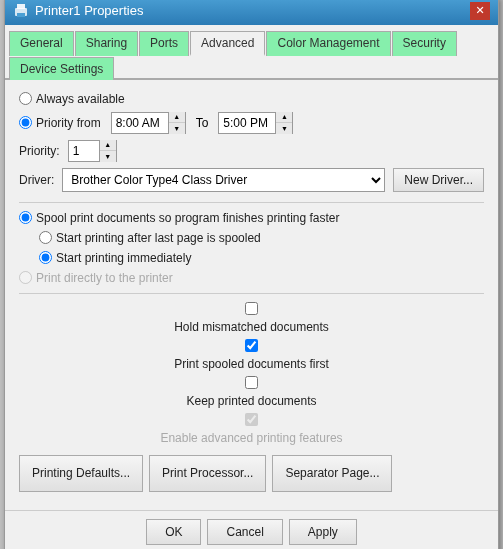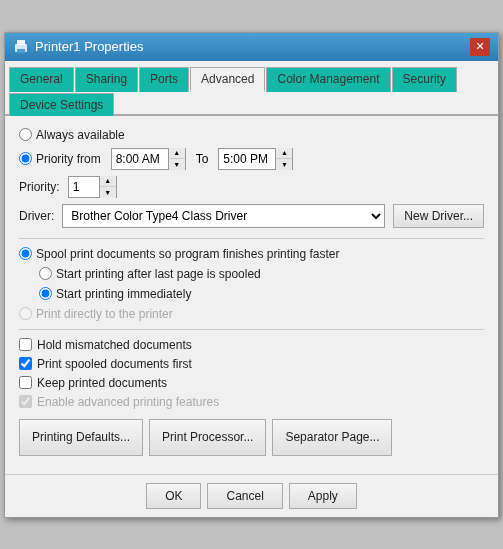--- a/index.html
+++ b/index.html
@@ -65,21 +65,21 @@
       display: flex;
       background: #f0f0f0;
       border-bottom: 2px solid #aaa;
       padding-top: 4px;
       padding-left: 4px;
       gap: 1px;
       flex-wrap: wrap;
     }
     .tab {
       padding: 4px 10px;
-      background: #14b8a6;
+      background: #86efac;
       border: 1px solid #aaa;
       border-bottom: none;
       cursor: pointer;
       font-size: 12px;
       color: #333;
       position: relative;
       bottom: -2px;
     }
     .tab.active {
       background: #f0f0f0;
@@ -205,20 +205,21 @@
       margin-top: 4px;
     }
     .check-section {
       margin-top: 8px;
     }
     .check-row {
       display: flex;
       align-items: center;
       gap: 5px;
       margin-bottom: 5px;
+      flex-direction: column;
     }
     .bottom-buttons {
       display: flex;
       justify-content: flex-start;
       gap: 6px;
       margin-top: 10px;
       padding-bottom: 8px;
     }
     .bottom-btn {
       height: 37px;

